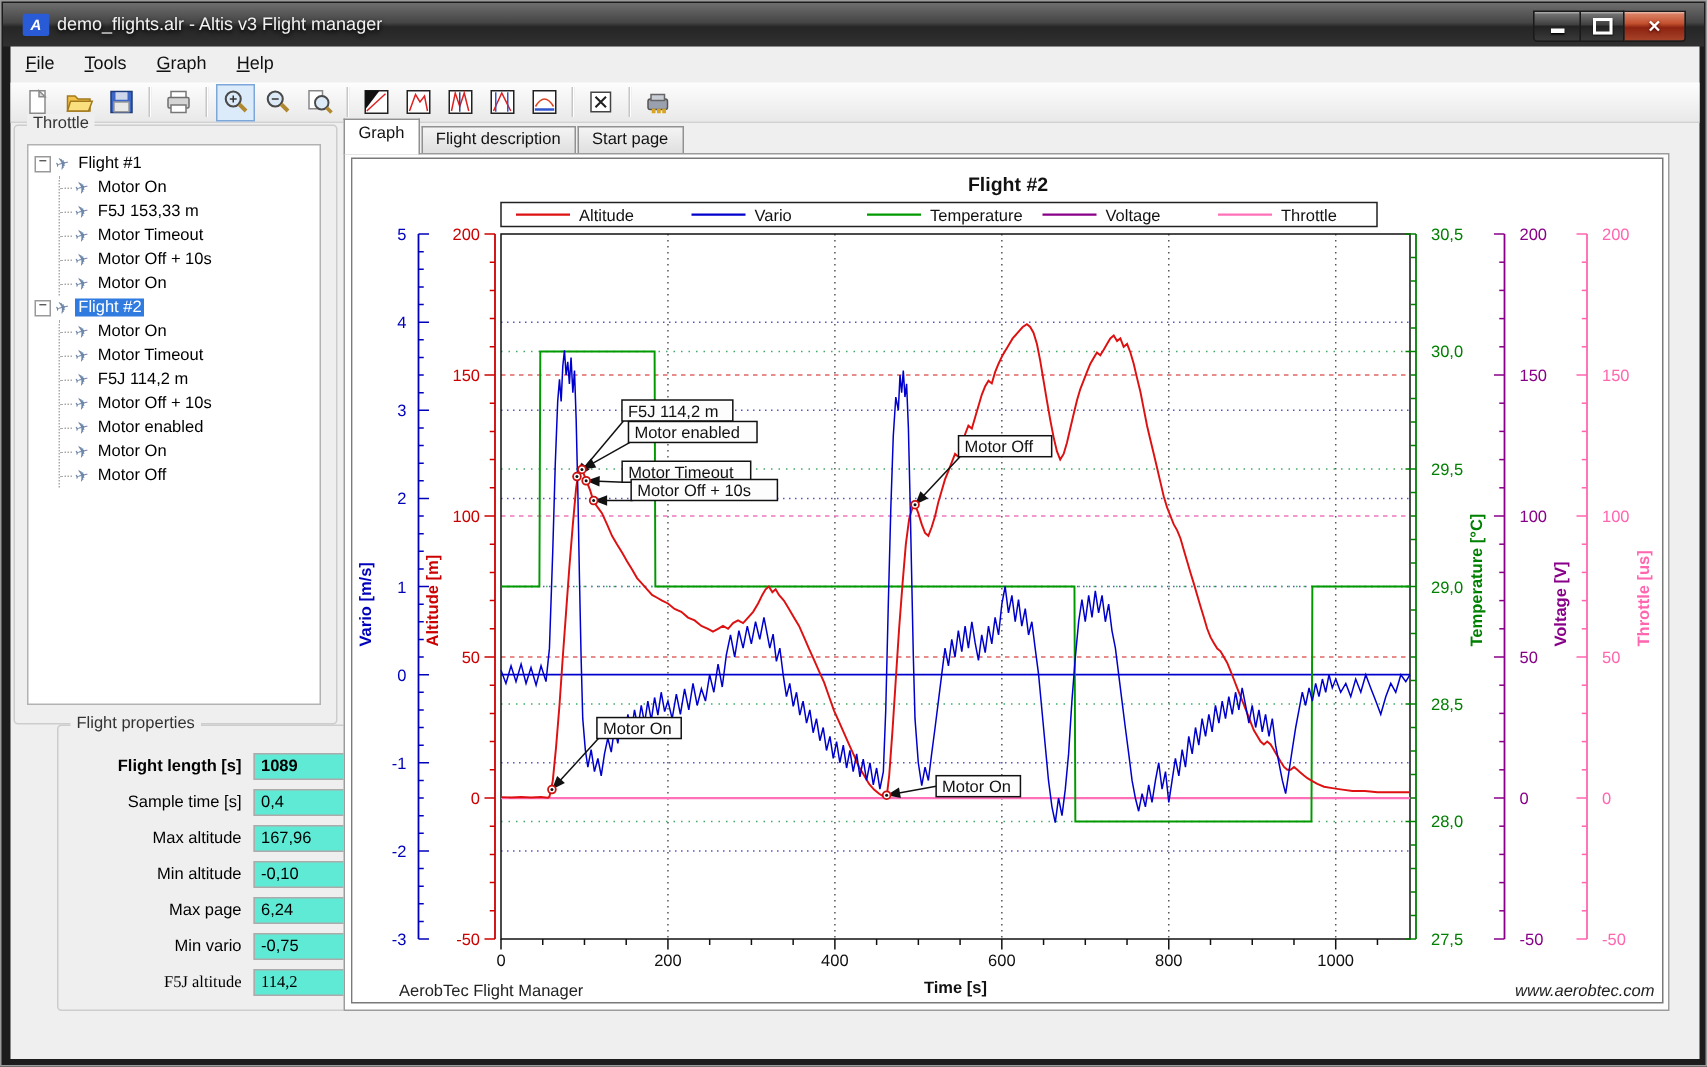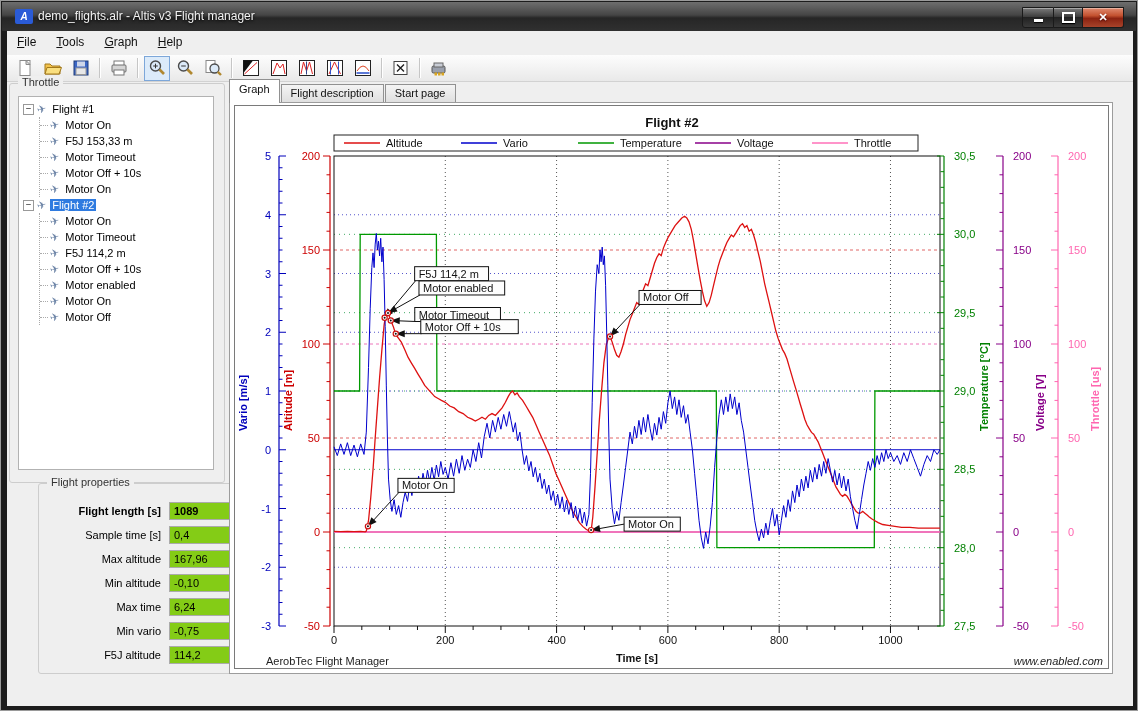--- a/index.html
+++ b/index.html
@@ -38,21 +38,21 @@
   .expander{width:9px;height:9px;border:1px solid #999;background:#fff;font-size:9px;line-height:7px;
             text-align:center;color:#333;margin-right:3px;flex:none;font-family:"DejaVu Sans Mono",monospace;}
   .plane{color:#6f86a8;font-size:11px;margin-right:4px;display:inline-block;transform:rotate(-14deg);flex:none;}
   .tree-children{margin-left:16px;border-left:1px dotted #aaa;}
   .tree-children .tree-row::before{content:"";width:8px;border-top:1px dotted #aaa;margin-right:2px;}
   .tree-label{padding:0 2px;}
   .tree-label.selected{background:#2f7be0;color:#fff;}
   .props-gb{left:2px;top:452px;width:214px;height:189px;margin-left:29px;}
   .prop-row{position:absolute;left:0;width:100%;height:18px;}
   .prop-label{position:absolute;left:0;width:122px;text-align:right;font-size:11px;line-height:18px;color:#000;}
-  .prop-value{position:absolute;left:130px;width:74px;height:16px;background:#84cc16;border:1px solid #ababab;
+  .prop-value{position:absolute;left:130px;width:74px;height:16px;background:#5eead4;border:1px solid #ababab;
               font-size:11px;line-height:16px;padding-left:4px;color:#000;}
   .tabs{position:absolute;left:222px;top:52px;height:20px;display:flex;align-items:flex-end;}
   .tab{height:16px;background:linear-gradient(#f4f4f4,#dedede);border:1px solid #919191;border-bottom:none;
        font-size:11px;padding:2px 9px 0 9px;margin-right:1px;color:#111;}
   .tab.active{height:20px;background:#fff;position:relative;z-index:3;padding-top:3px;}
   .tabpage{position:absolute;left:222px;top:71px;width:884px;height:572px;background:#fff;border:1px solid #9c9c9c;
            box-sizing:border-box;z-index:1;}
   .chart-frame{position:absolute;left:4px;top:2px;width:875px;height:564px;border:1px solid #7a7a7a;background:#fff;box-sizing:border-box;}
   .footer-left{position:absolute;left:5px;bottom:1px;font-size:11px;color:#222;margin-left:26px;}
   .footer-right{position:absolute;right:5px;bottom:1px;font-size:11px;font-style:italic;color:#222;}
@@ -269,28 +269,28 @@
           </div>
           <div class="prop-row" style="top: 66px;">
             <div class="prop-label">Max altitude</div>
             <div class="prop-value">167,96</div>
           </div>
           <div class="prop-row" style="top: 90px;">
             <div class="prop-label">Min altitude</div>
             <div class="prop-value">-0,10</div>
           </div>
           <div class="prop-row" style="top: 114px;">
-            <div class="prop-label">Max time</div>
+            <div class="prop-label">Max page</div>
             <div class="prop-value">6,24</div>
           </div>
           <div class="prop-row" style="top: 138px;">
             <div class="prop-label">Min vario</div>
             <div class="prop-value">-0,75</div>
           </div>
-          <div class="prop-row" style="top: 162px;">
+          <div class="prop-row" style="top: 162px; font-family: Liberation Serif, serif;">
             <div class="prop-label">F5J altitude</div>
             <div class="prop-value">114,2</div>
           </div>
         </div>
     </div>
 
     <div class="tabs" id="tabs">
         <div class="tab active">Graph</div>
         <div class="tab">Flight description</div>
         <div class="tab">Start page</div>
@@ -611,17 +611,17 @@
             <g>
               <line x1="389.09090909090907" y1="418.12" x2="356.09090909090907" y2="424.12" stroke="#111"></line>
               <polygon points="356.09090909090907,424.12 365.57183731550816,425.9535757415498 364.31963924810833,419.0664863708505" fill="#111"></polygon>
               <circle cx="356.09090909090907" cy="424.12" r="2.6" fill="#fff" stroke="#cc1111" stroke-width="1.2"></circle>
               <circle cx="356.09090909090907" cy="424.12" r="1" fill="#111"></circle>
               <rect x="389.09090909090907" y="411.12" width="56.2" height="14" fill="#fdfdfd" stroke="#111"></rect>
               <text x="393.09090909090907" y="422.12" font-size="11" fill="#111">Motor On</text>
             </g>
           </svg>
         <div class="footer-left">AerobTec Flight Manager</div>
-        <div class="footer-right">www.enabled.com</div>
+        <div class="footer-right">www.aerobtec.com</div>
       </div>
     </div>
   </div>
 </div>
 
 </body></html>

